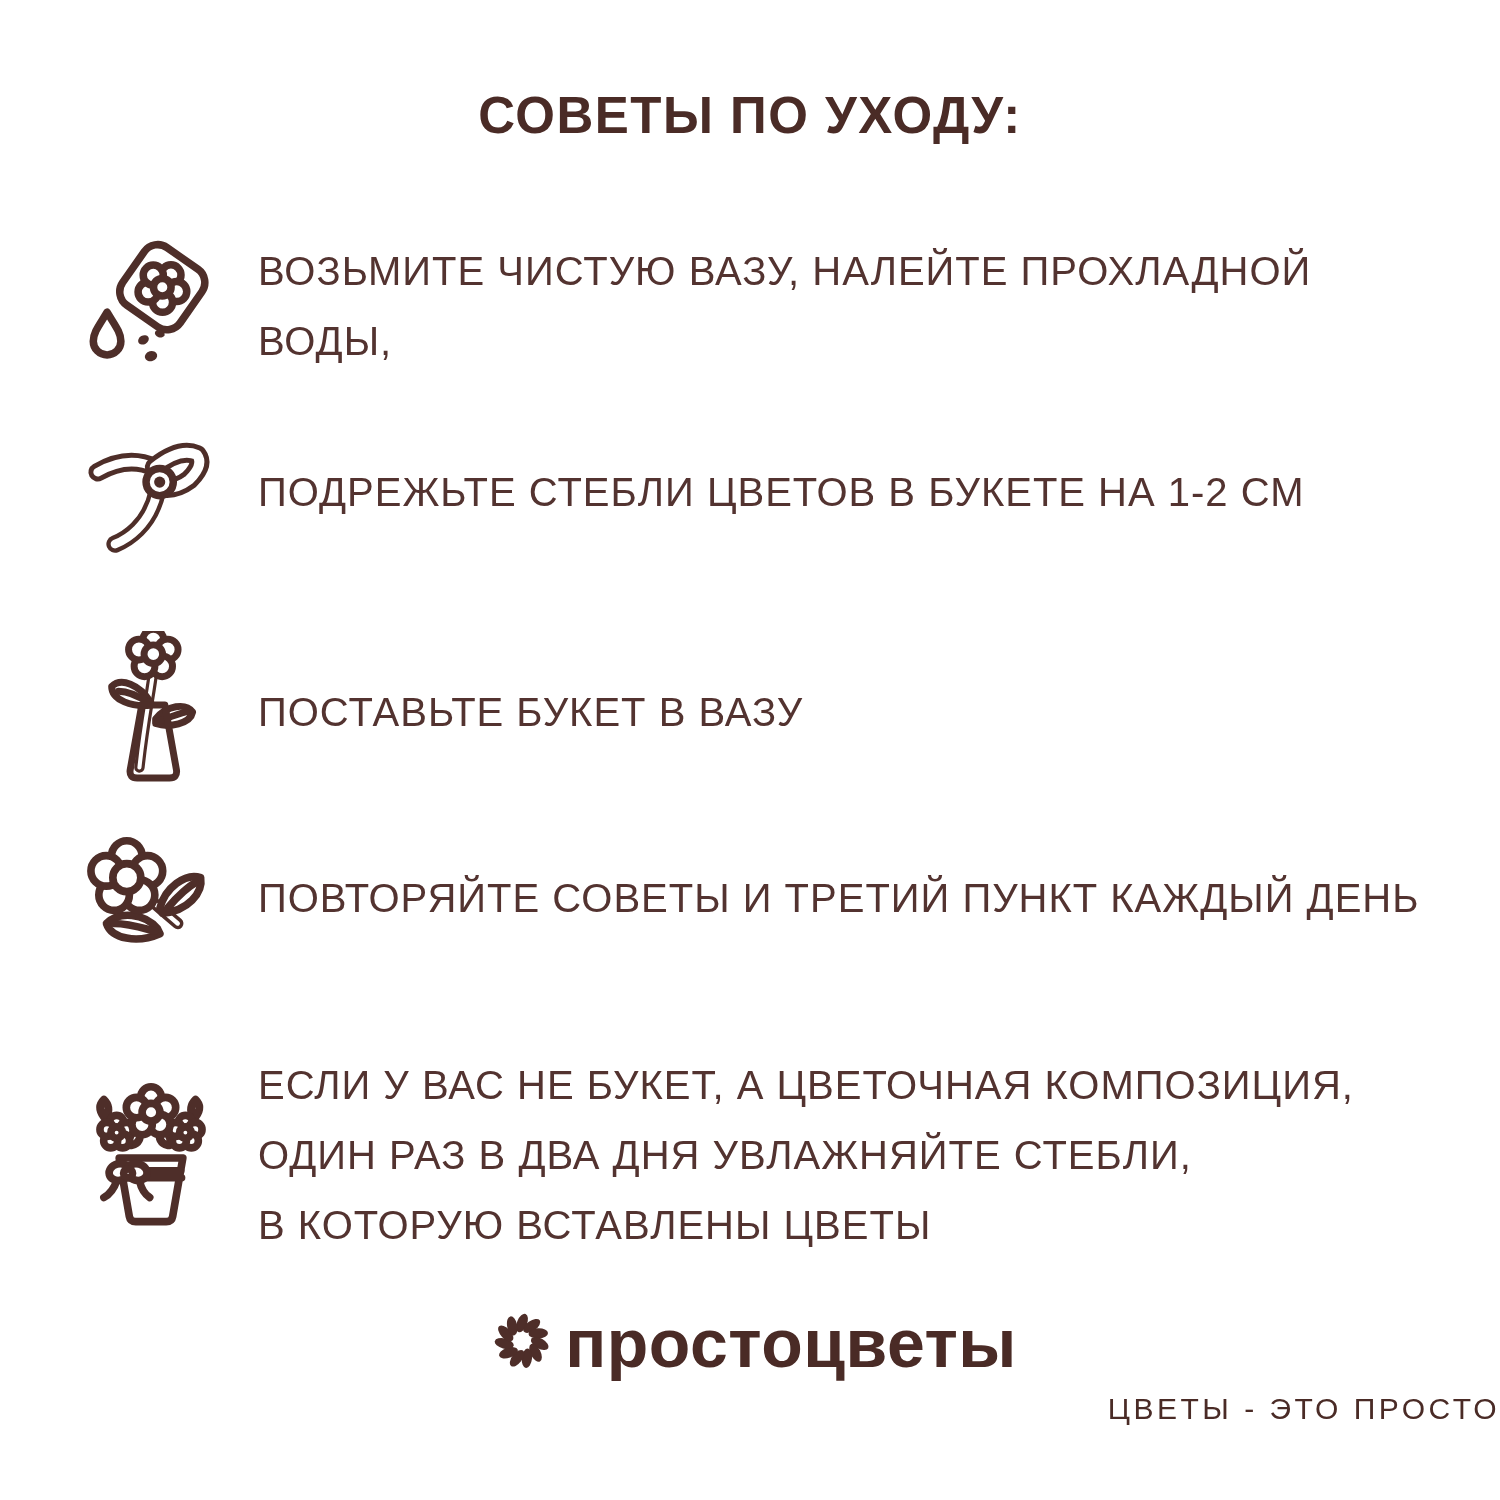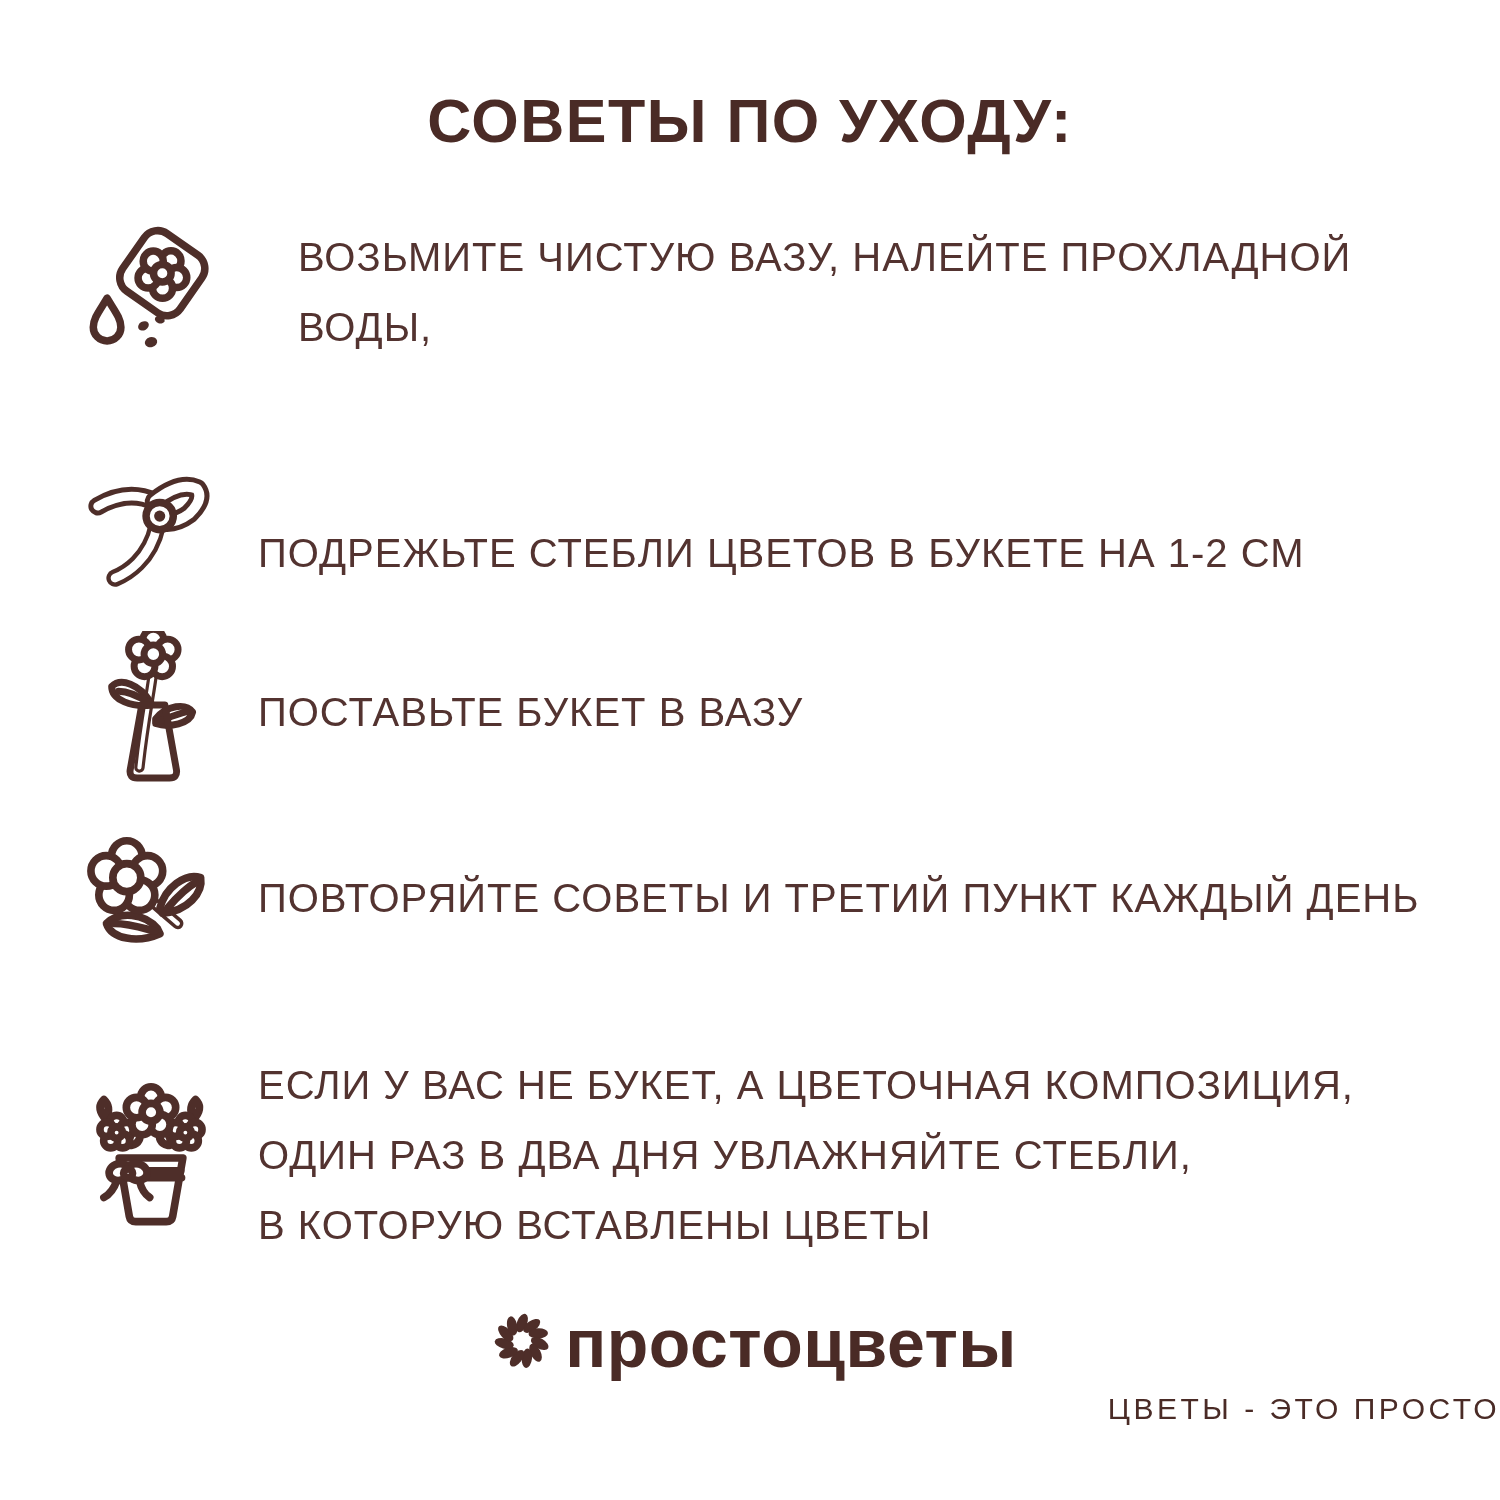--- a/index.html
+++ b/index.html
@@ -6,39 +6,39 @@
   body{
     width:1500px;height:1500px;
     background:#ffffff;
     position:relative;
     overflow:hidden;
     font-family:"Liberation Sans", sans-serif;
   }
   .page-title{
     position:absolute;top:86px;left:0;width:100%;
     text-align:center;
-    font-size:61px;font-weight:bold;letter-spacing:1.5px;
+    font-size:51px;font-weight:bold;letter-spacing:1.5px;
     color:#4a2b26;
   }
   .tip-row{
     position:absolute;left:80px;right:60px;
     display:flex;align-items:center;
   }
   .tip-icon{
     width:142px;min-width:142px;
     display:flex;align-items:center;justify-content:center;
     margin-right:36px;
   }
   .tip-text{
     font-size:40px;line-height:70px;letter-spacing:1px;
     color:#533330;
     font-weight:400;
   }
-  .row-1{top:208px;height:168px;gap:40px;}
-  .row-2{top:452px;height:136px;align-items:flex-end;}
+  .row-1{top:222px;height:168px;}
+  .row-2{top:424px;height:136px;}
   .row-3{top:626px;height:172px;}
   .row-4{top:826px;height:144px;}
   .row-5{top:1040px;height:230px;}
 
   
   .ic{stroke:#4e2e29;fill:none;stroke-width:6;stroke-linecap:round;stroke-linejoin:round;}
   .fillw{fill:#ffffff;}
   .fillb{fill:#4e2e29;stroke:none;}
   .tube-o{stroke:#4e2e29;fill:none;stroke-linecap:round;stroke-linejoin:round;}
   .tube-i{stroke:#ffffff;fill:none;stroke-linecap:round;stroke-linejoin:round;}

